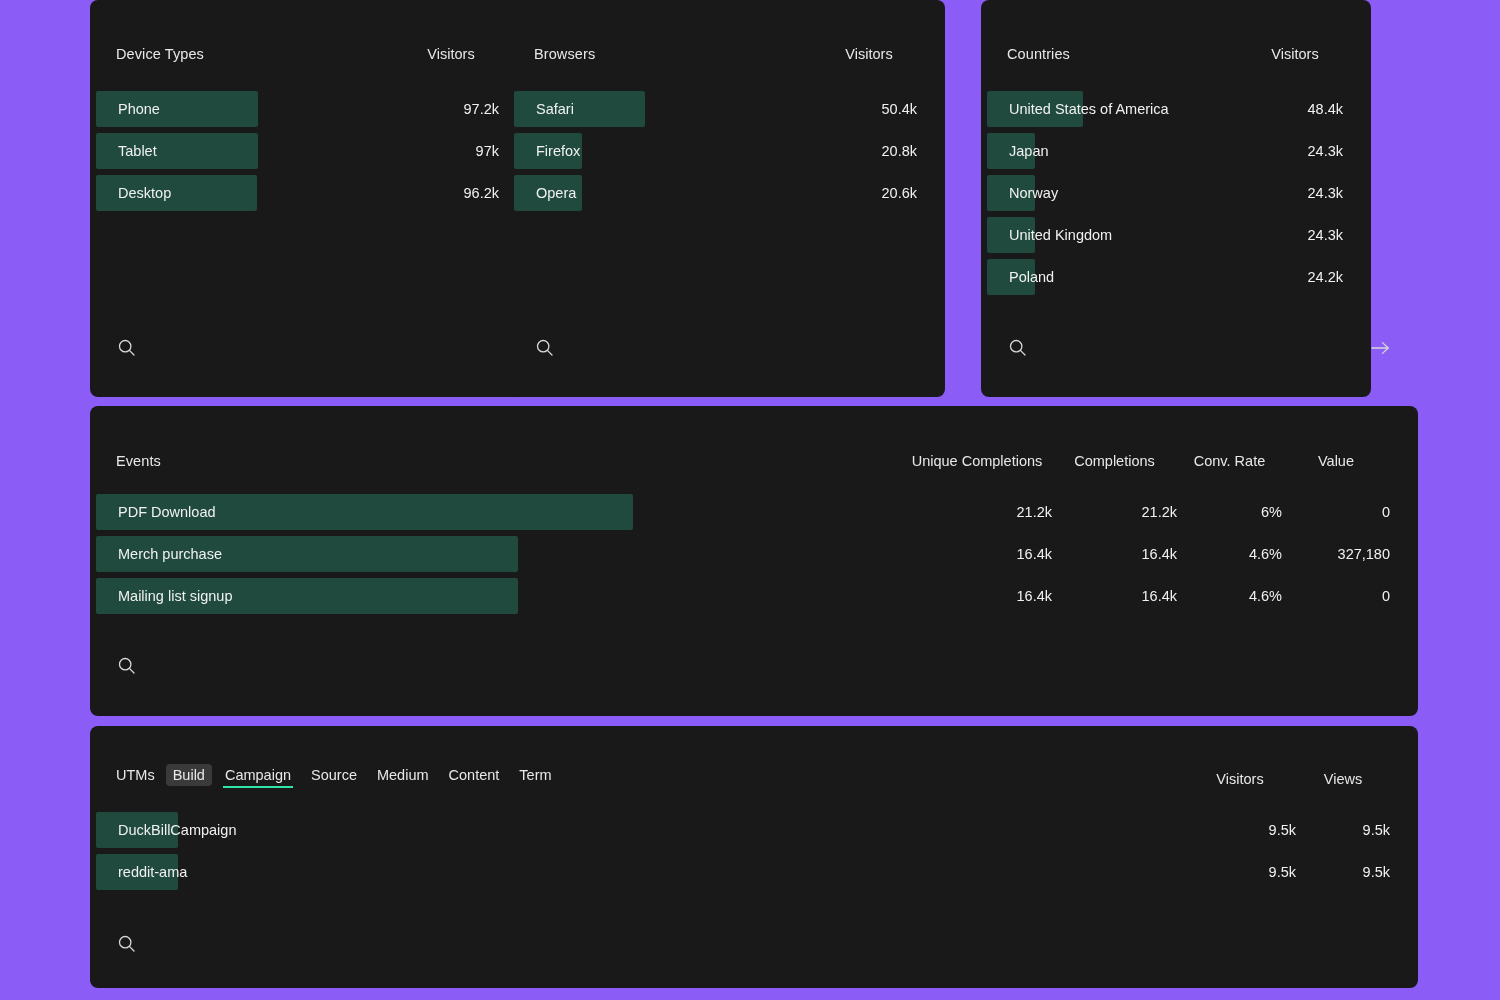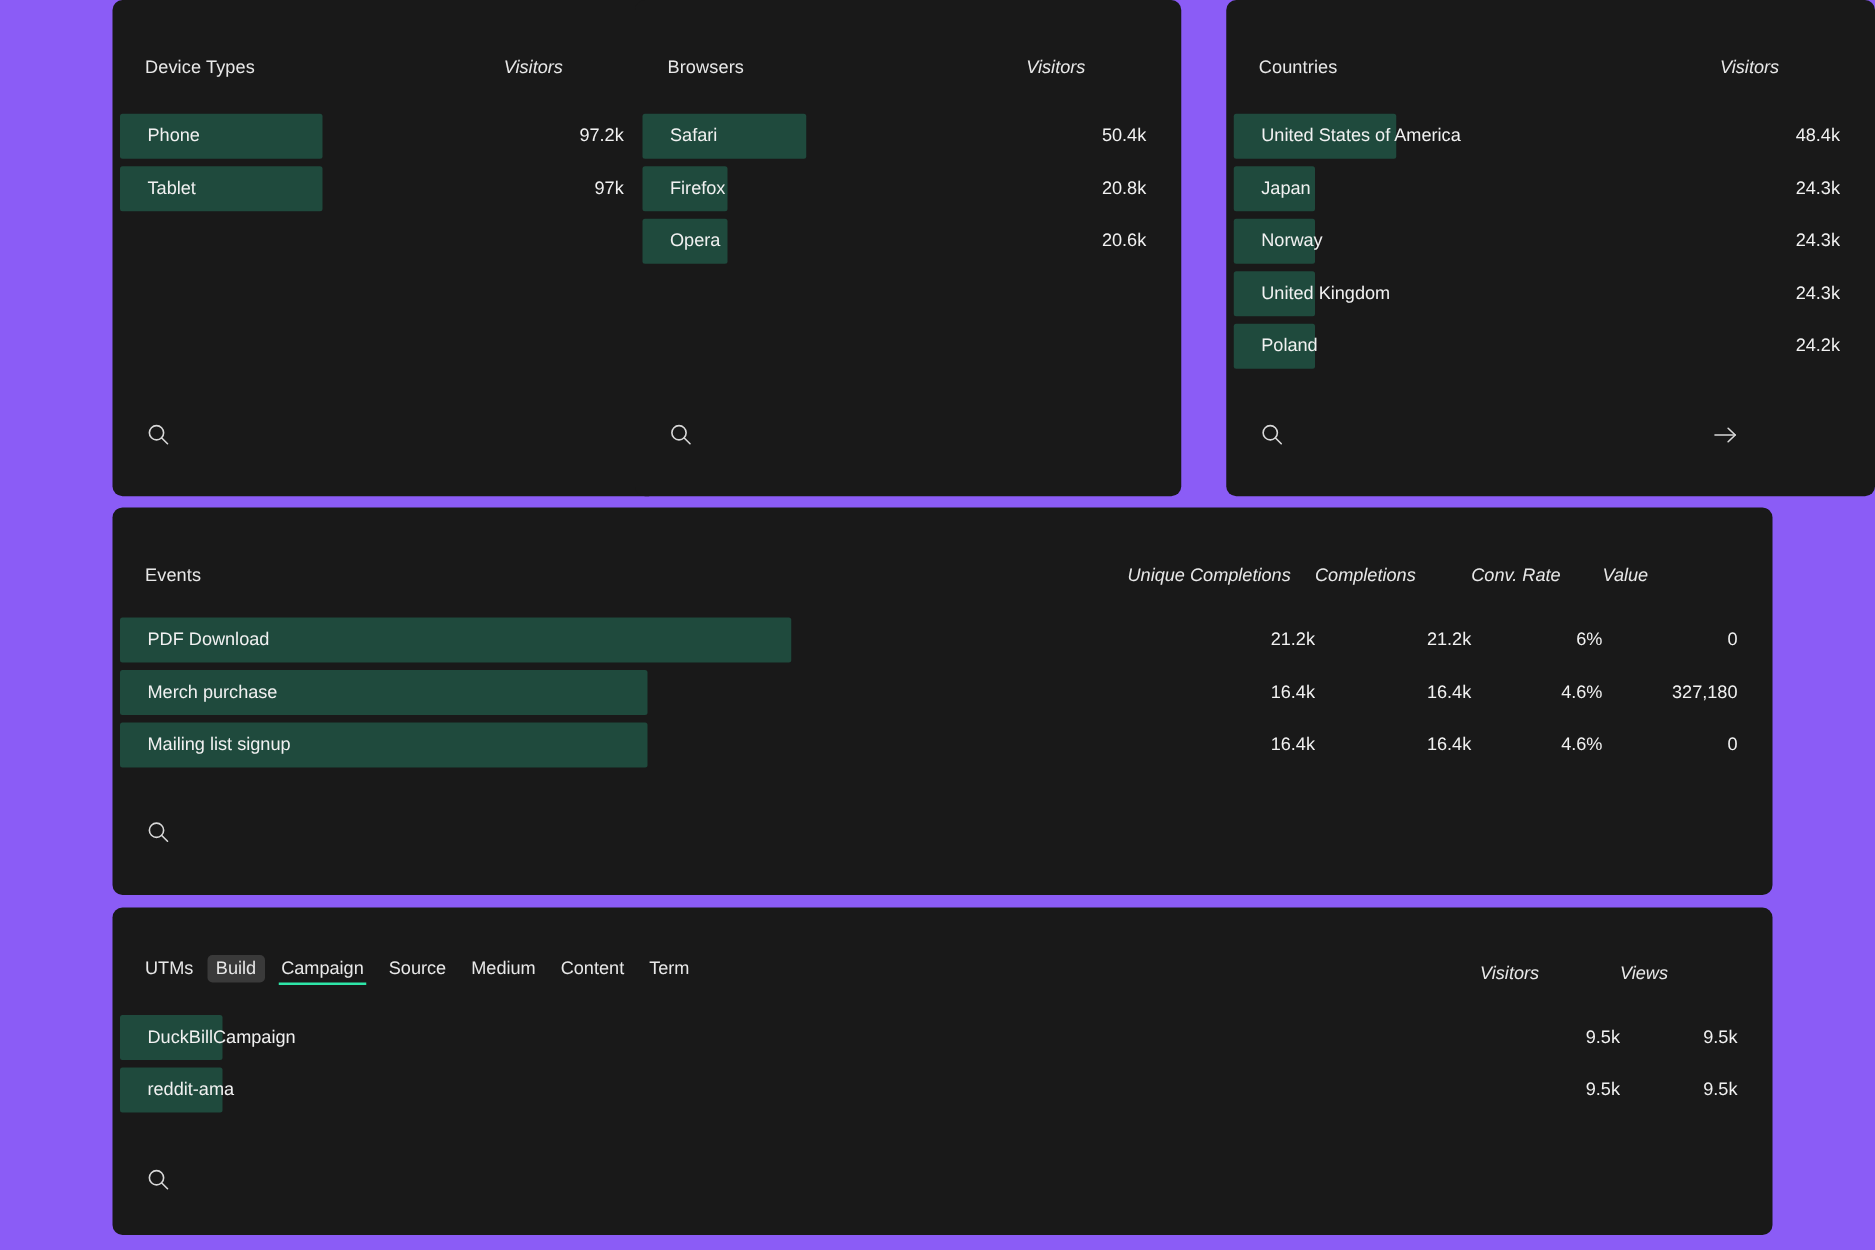--- a/index.html
+++ b/index.html
@@ -19,21 +19,21 @@
   }
   .card {
     position: absolute;
     background: #191919;
     border-radius: 8px;
     box-sizing: border-box;
   }
   
   .card-devices  { left: 90px;  top: 0px; width: 437px; height: 397px; }
   .card-browsers { left: 508px; top: 0px; width: 437px; height: 397px; }
-  .card-countries{ left: 981px; top: 0px; width: 519px; height: 397px; }
+  .card-countries{ left: 981px; top: 0px; width: 390px; height: 397px; }
   .card-events   { left: 90px;  top: 406px; width: 1328px; height: 310px; }
   .card-utms     { left: 90px;  top: 726px; width: 1328px; height: 262px; }
 
   .card-inner {
     position: relative;
     width: 100%;
     height: 100%;
   }
 
   
@@ -51,23 +51,22 @@
     font-size: 14.5px;
     font-weight: 400;
     letter-spacing: 0.1px;
     white-space: nowrap;
   }
   .hdr-spacer { flex: 1 1 auto; }
   .hdr-metric {
     color: #e8e8e8;
     font-size: 14.5px;
     font-weight: 400;
-    text-align: left;
+    text-align: center;
     white-space: nowrap;
-    font-style: italic;
   }
 
   
   .rows {
     position: absolute;
     left: 6px;
     right: 28px;
     top: 91px;
   }
   .row {
@@ -182,20 +181,27 @@
             <span class="row-val w-visitors">97.2k</span>
           </div>
         </div>
         <div class="row">
           <div class="row-bar" style="width:40.1%"></div>
           <div class="row-label">Tablet</div>
           <div class="row-vals">
             <span class="row-val w-visitors">97k</span>
           </div>
         </div>
+        <div class="row">
+          <div class="row-bar" style="width:40%"></div>
+          <div class="row-label">Desktop</div>
+          <div class="row-vals">
+            <span class="row-val w-visitors">96.2k</span>
+          </div>
+        </div>
       </div>
       <div class="footer-icon" style="left:26px; top:337px;">
         <svg class="ico" width="22" height="22" viewBox="0 0 22 22" fill="none">
           <circle cx="9.2" cy="9.2" r="5.7" stroke="#d8d8d8" stroke-width="1.3"></circle>
           <line x1="13.4" y1="13.4" x2="18" y2="18" stroke="#d8d8d8" stroke-width="1.3" stroke-linecap="round"></line>
         </svg>
       </div>
     </div>
   </div>
 

